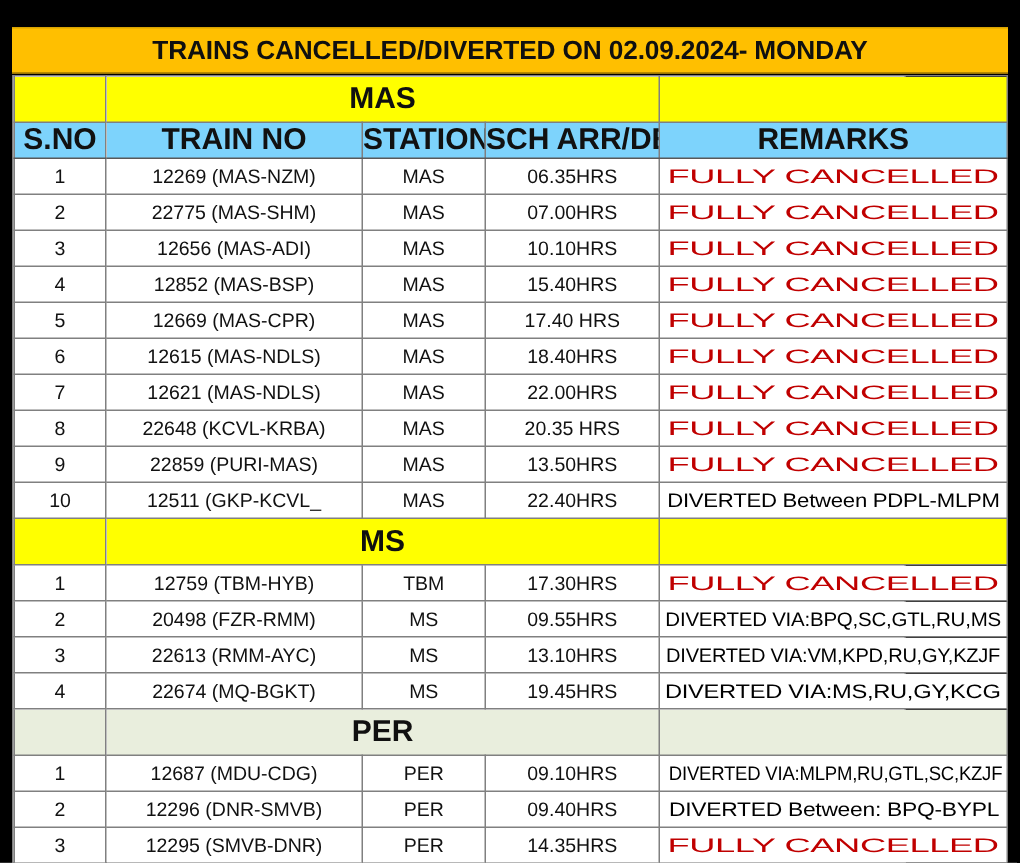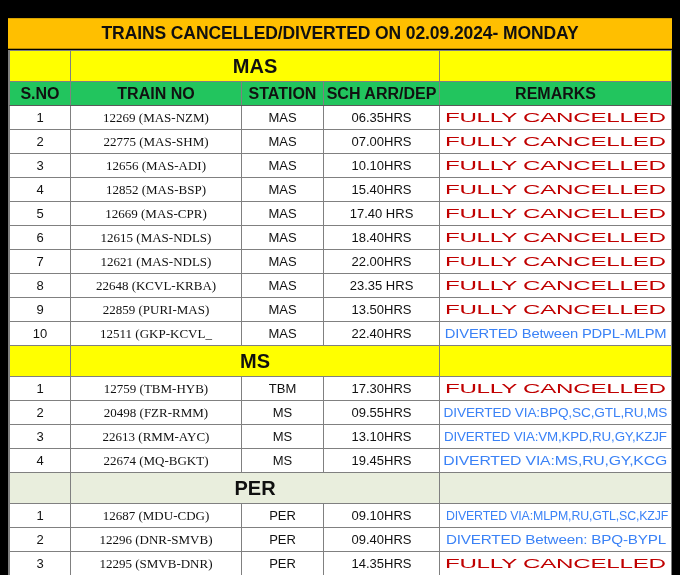--- a/index.html
+++ b/index.html
@@ -91,41 +91,41 @@
     font-size: 20px;
     font-weight: bold;
     color: #101010;
   }
   tr.section-yellow td { background: #ffff00; }
   tr.section-sage   td { background: #e9eedd; }
 
   
   tr.col-head td {
     height: 23px;
-    font-size: 16px;
+    font-size: 20px;
     font-weight: bold;
     color: #111111;
-    background: #22c55e;
+    background: #7dd3fc;
     border-bottom: 1px solid #595959;
   }
 
   
   tr.data-row td {
     height: 23px;
     font-size: 13px;
     background: #ffffff;
   }
   td.cell-sno     { font-size: 12.5px; }
-  td.cell-train   { font-size: 14px; font-family: Liberation Serif, serif; }
+  td.cell-train   { font-size: 14px; }
   td.cell-station { font-size: 12.5px; }
   td.cell-sch     { font-size: 12.5px; }
   td.cell-remarks { font-size: 12px; font-weight: normal; letter-spacing: -0.15px; }
 
   td.cell-remarks.rm-cancelled { color: #c00000; }
-  td.cell-remarks.rm-diverted  { color: #3b82f6; }
+  td.cell-remarks.rm-diverted  { color: #000000; }
 
   .nowrap-shrink { display: inline-block; transform-origin: center; }
 </style>
 </head>
 <body>
 
 <div id="page">
 
   <div class="title-bar">
     <span class="title-text">TRAINS CANCELLED/DIVERTED ON 02.09.2024- MONDAY</span>
@@ -199,21 +199,21 @@
             <td class="cell-sno">7</td>
             <td class="cell-train">12621 (MAS-NDLS)</td>
             <td class="cell-station">MAS</td>
             <td class="cell-sch">22.00HRS</td>
             <td class="cell-remarks rm-cancelled"><span class="nowrap-shrink" style="transform: scale(1.86066, 1);">FULLY CANCELLED</span></td>
           </tr>
           <tr class="data-row">
             <td class="cell-sno">8</td>
             <td class="cell-train">22648 (KCVL-KRBA)</td>
             <td class="cell-station">MAS</td>
-            <td class="cell-sch">23.35 HRS</td>
+            <td class="cell-sch">20.35 HRS</td>
             <td class="cell-remarks rm-cancelled"><span class="nowrap-shrink" style="transform: scale(1.86066, 1);">FULLY CANCELLED</span></td>
           </tr>
           <tr class="data-row">
             <td class="cell-sno">9</td>
             <td class="cell-train">22859 (PURI-MAS)</td>
             <td class="cell-station">MAS</td>
             <td class="cell-sch">13.50HRS</td>
             <td class="cell-remarks rm-cancelled"><span class="nowrap-shrink" style="transform: scale(1.86066, 1);">FULLY CANCELLED</span></td>
           </tr>
           <tr class="data-row">

